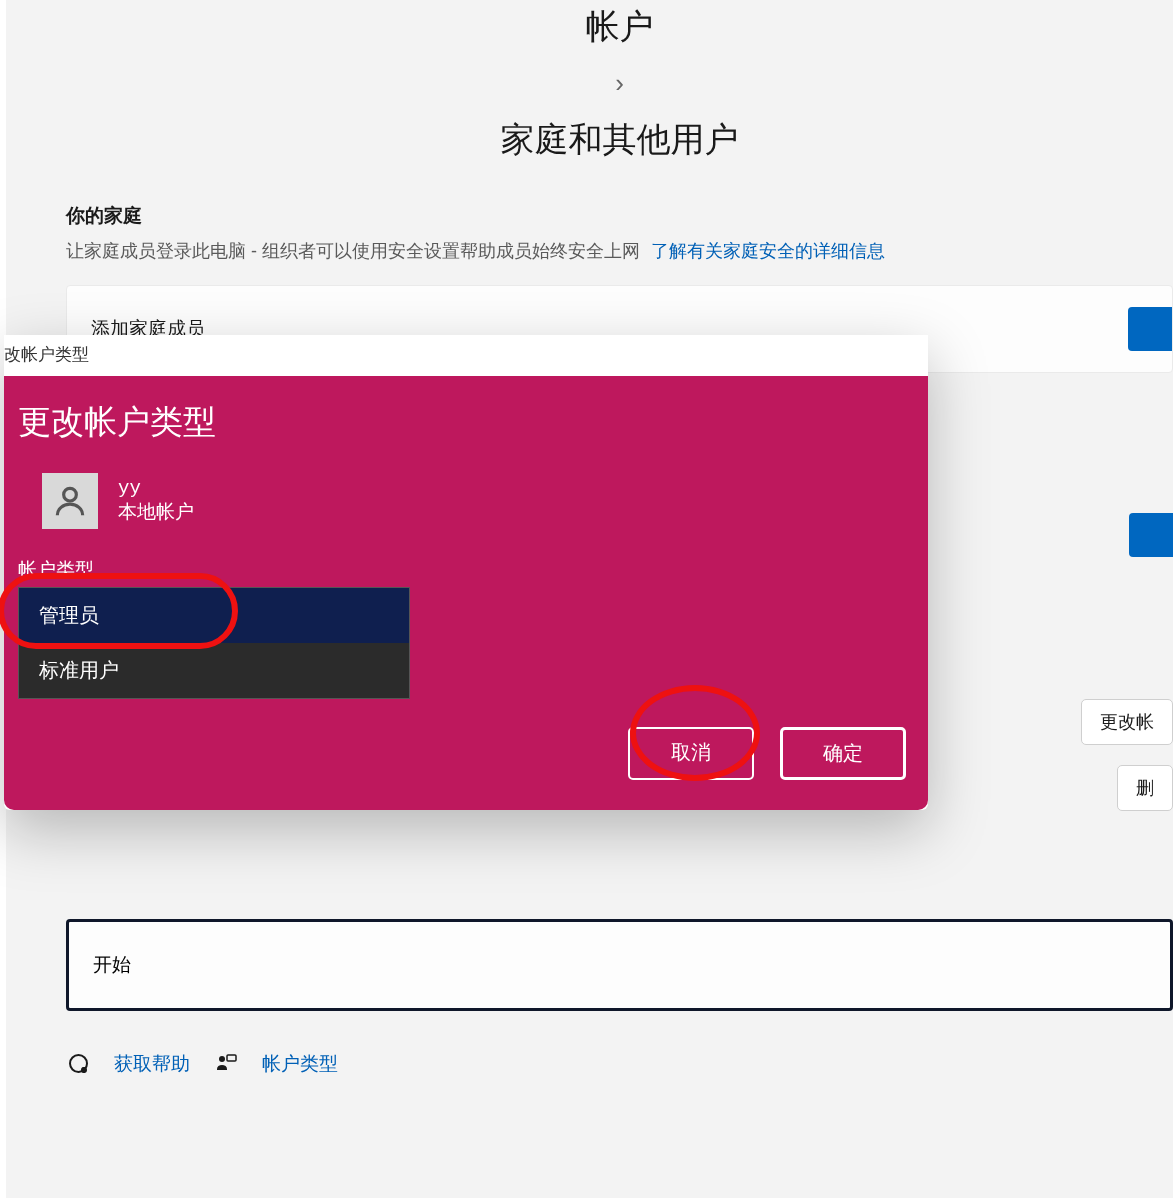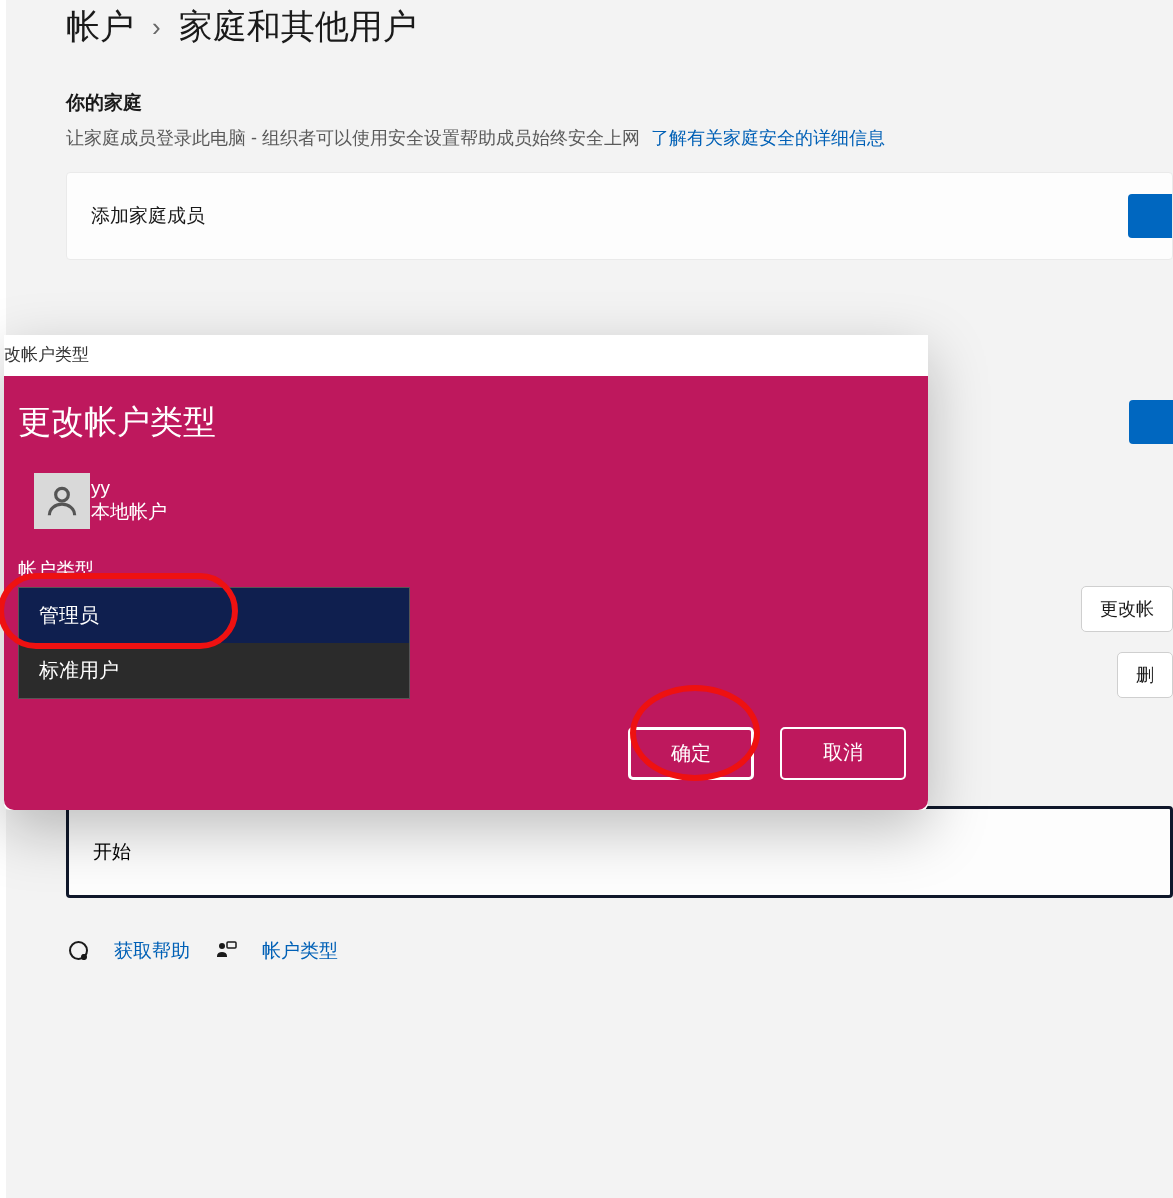--- a/index.html
+++ b/index.html
@@ -25,20 +25,21 @@
       left: 0; top: 0; width: 6px; height: 100%;
       background: #fff;
     }
     .breadcrumb {
       font-size: 34px;
       color: #1a1a1a;
       margin-bottom: 40px;
       display: flex;
       align-items: center;
       gap: 18px;
+      flex-direction: column;
     }
     .breadcrumb .chev { color: #666; font-size: 26px; }
     .section-title {
       font-size: 19px;
       font-weight: 600;
       color: #1a1a1a;
       margin-bottom: 10px;
     }
     .section-sub {
       font-size: 18px;
@@ -124,23 +125,24 @@
       border-radius: 0 0 10px 10px;
     }
     .dialog-heading {
       font-size: 33px;
       font-weight: 400;
       margin-bottom: 28px;
     }
     .user-row {
       display: flex;
       align-items: center;
-      gap: 1px;
+      gap: 20px;
       margin-bottom: 28px;
-      margin-left: 16px;
+      margin-left: 24px;
+      font-family: Liberation Mono, monospace;
     }
     .avatar {
       width: 56px; height: 56px;
       background: #d9d9d9;
       display: flex; align-items: center; justify-content: center;
     }
     .avatar svg { width: 38px; height: 38px; color: #555; }
     .user-name { font-size: 19px; }
     .user-sub { font-size: 19px; }
     .type-label { font-size: 19px; margin-bottom: 4px; }
@@ -262,20 +264,20 @@
         <div class="user-name">yy</div>
         <div class="user-sub">本地帐户</div>
       </div>
     </div>
     <div class="type-label">帐户类型</div>
     <div class="dropdown">
       <div class="opt sel">管理员</div>
       <div class="opt">标准用户</div>
     </div>
     <div class="dlg-buttons">
+      <div class="dlg-btn">取消</div>
       <div class="dlg-btn primary">确定</div>
-      <div class="dlg-btn">取消</div>
     </div>
   </div>
 
   <div class="anno" style="left:-6px; top:238px; width:240px; height:76px; border-radius:44px;"></div>
   <div class="anno" style="left:626px; top:350px; width:130px; height:96px;"></div>
 </div>
 
 </body></html>

